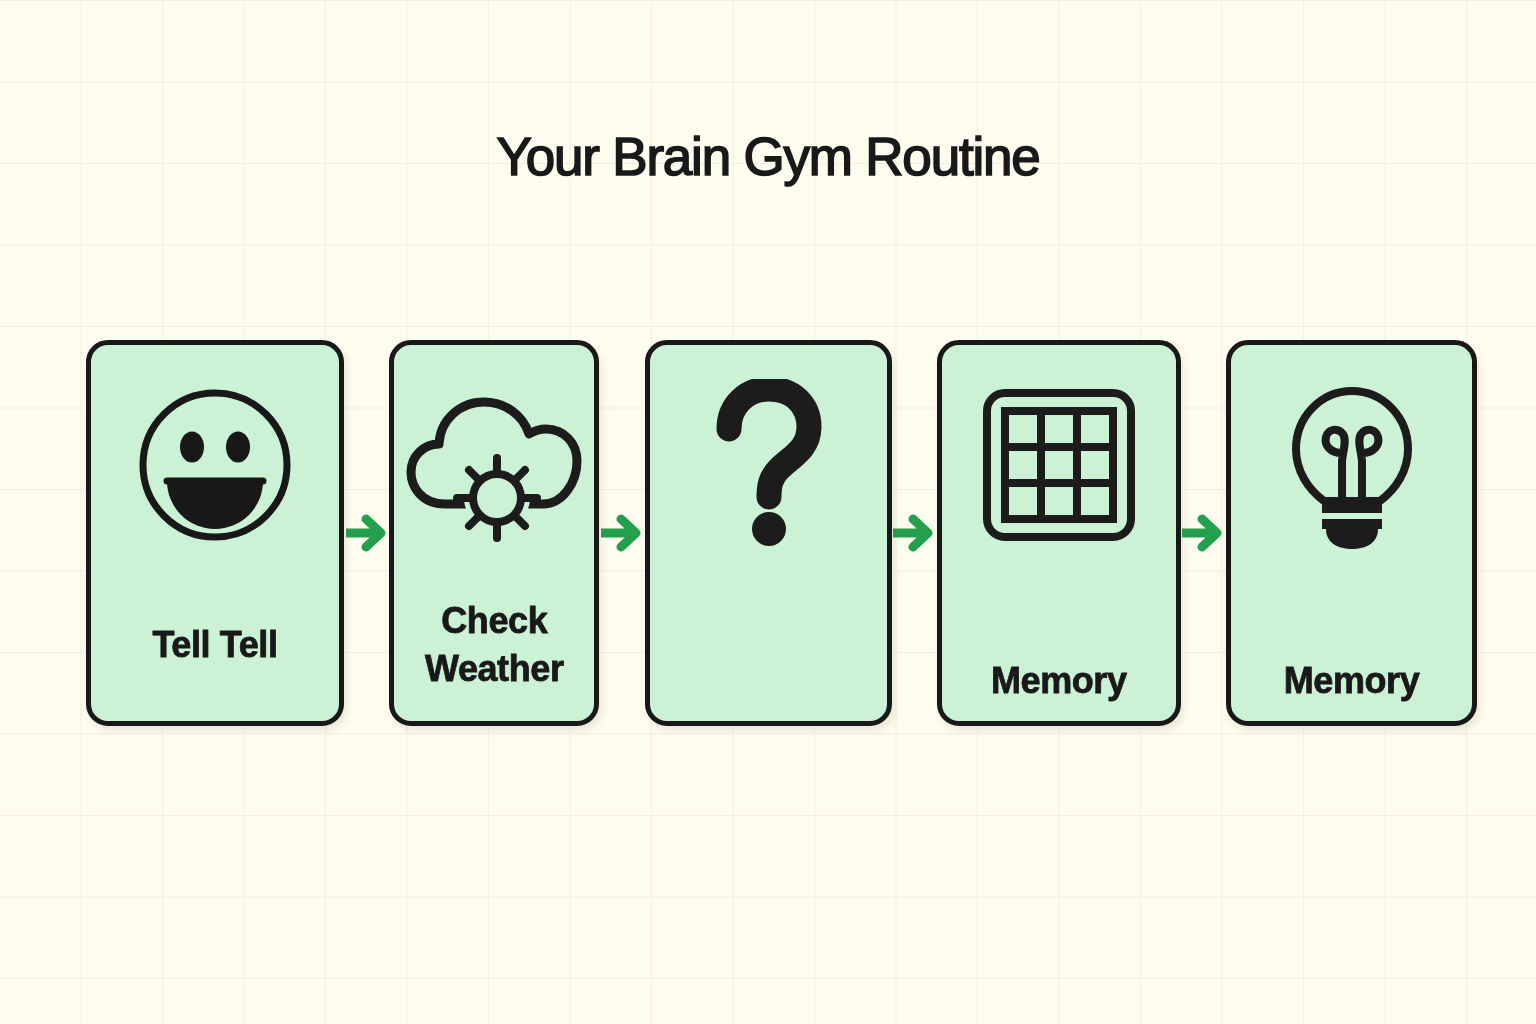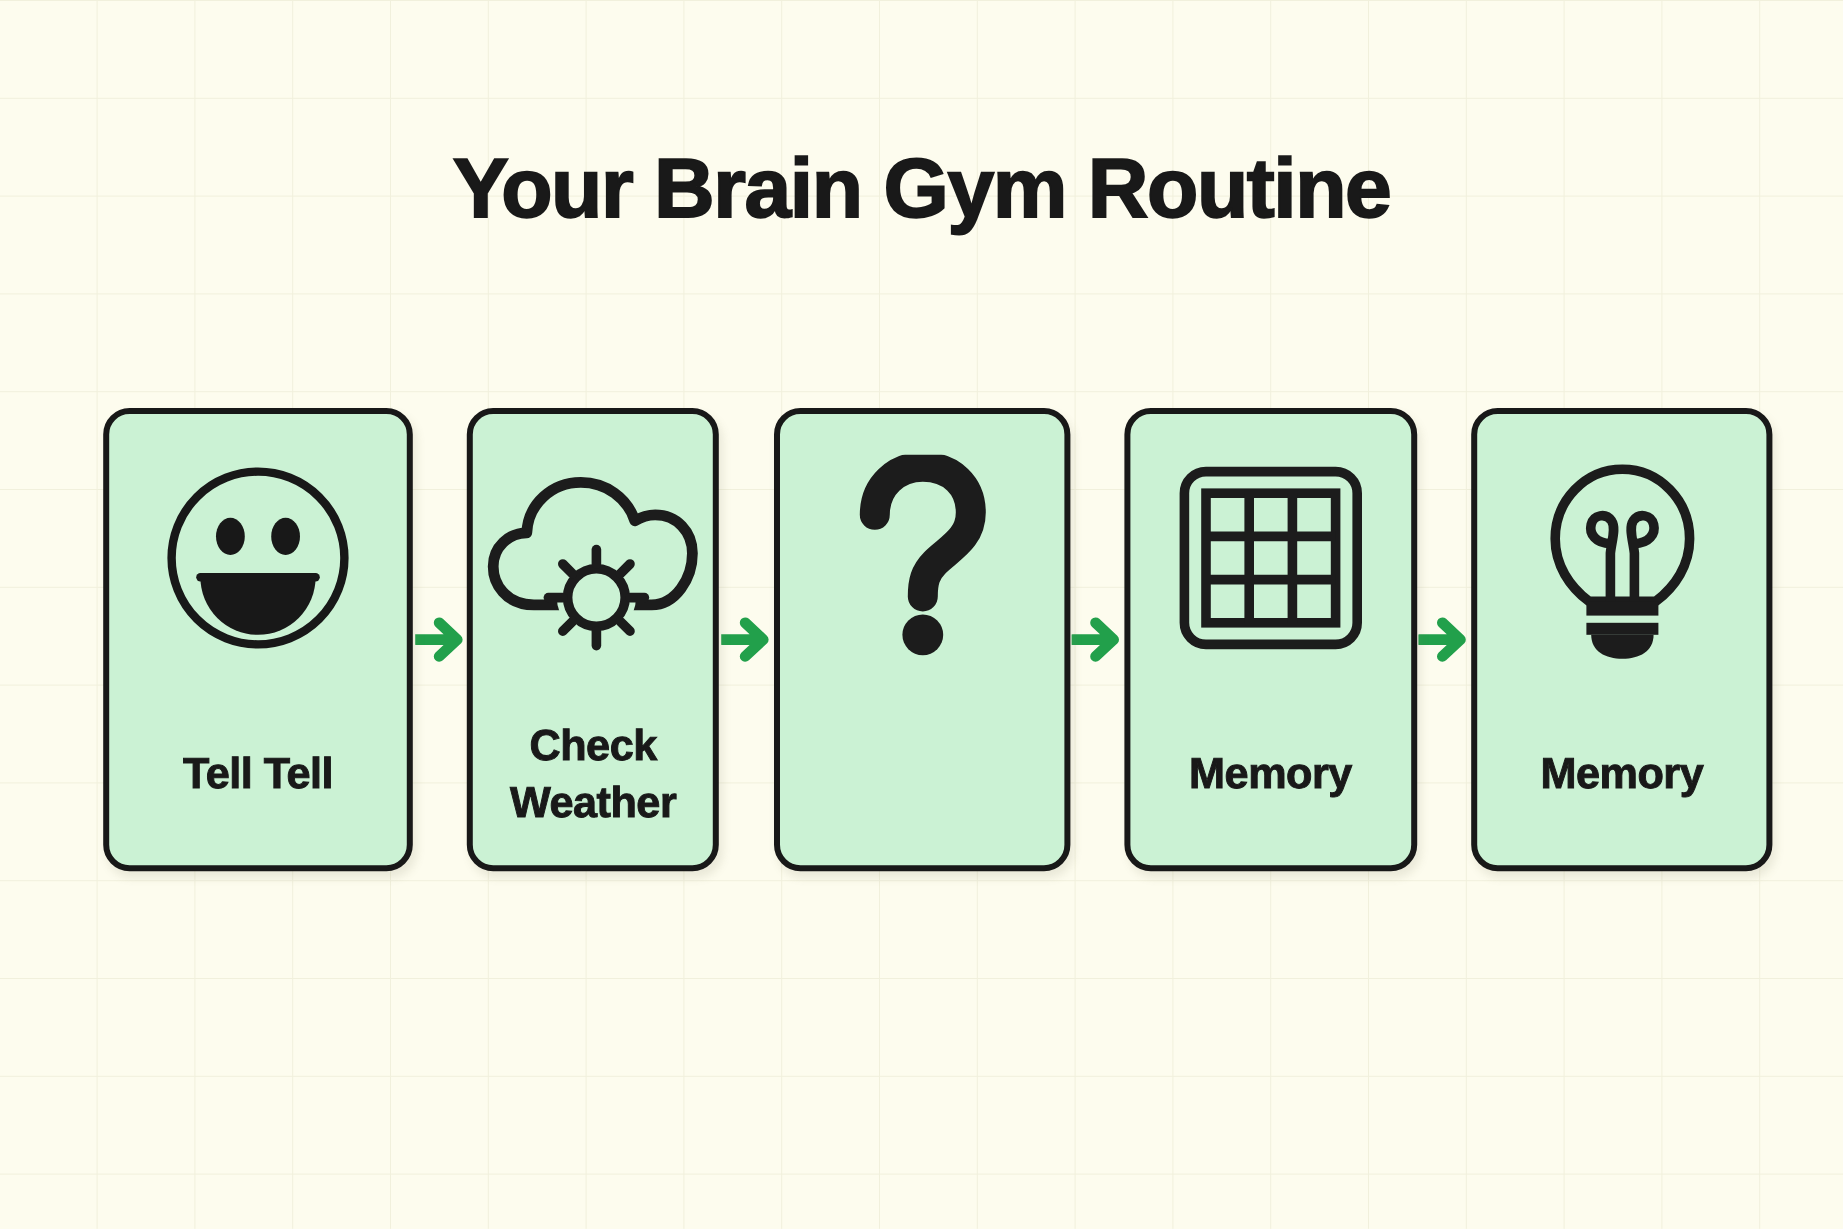--- a/index.html
+++ b/index.html
@@ -28,23 +28,23 @@
     overflow: hidden;
   }
 
   
   #title {
     position: absolute;
     top: 101px;
     left: 0;
     width: 1536px;
     text-align: center;
-    font-size: 70px;
+    font-size: 53px;
     line-height: 112px;
-    font-weight: 700;
+    font-weight: 400;
     letter-spacing: -1.2px;
     color: #191919;
     white-space: nowrap;
     -webkit-text-stroke: 1.6px #191919;
   }
 
   
   #flow {
     position: absolute;
     top: 340px;
@@ -83,21 +83,21 @@
     align-items: center;
     justify-content: center;
     flex: 0 0 auto;
   }
   .icon-wrap svg { display: block; }
 
   .card-label {
     flex: 1 1 auto;
     width: 100%;
     display: flex;
-    align-items: center;
+    align-items: flex-end;
     justify-content: center;
     padding: 0 6px 16px 6px;
     box-sizing: border-box;
     text-align: center;
     font-size: 36px;
     line-height: 48px;
     font-weight: 700;
     letter-spacing: -0.4px;
     color: #191919;
     -webkit-text-stroke: 0.8px #191919;

